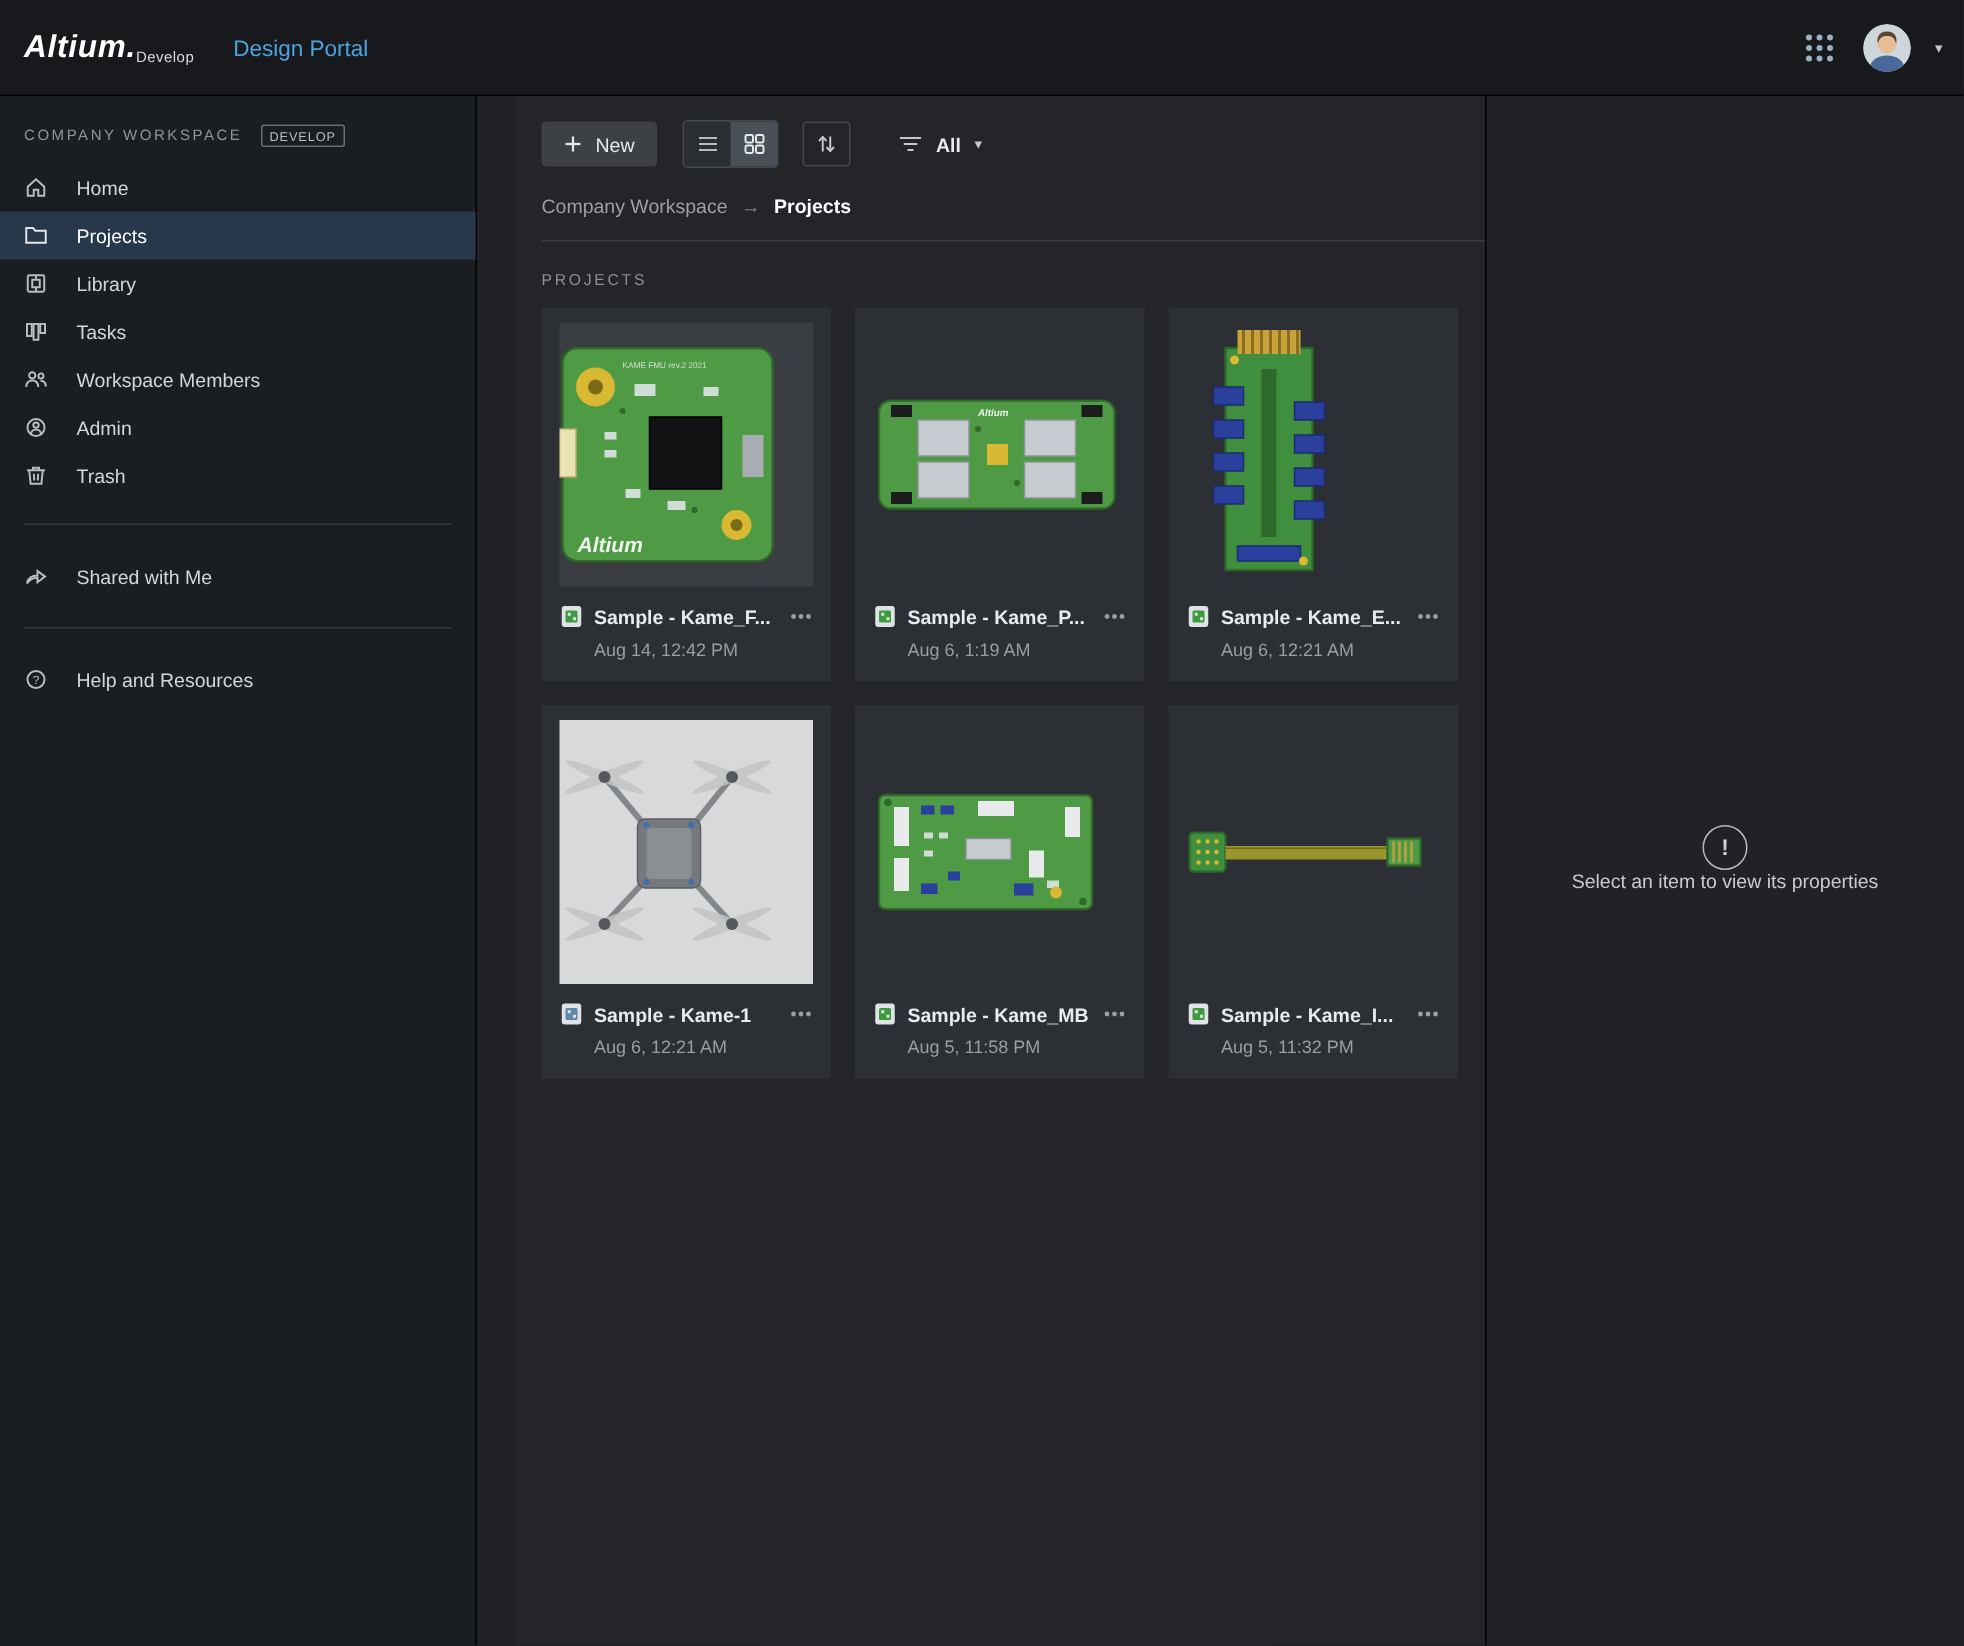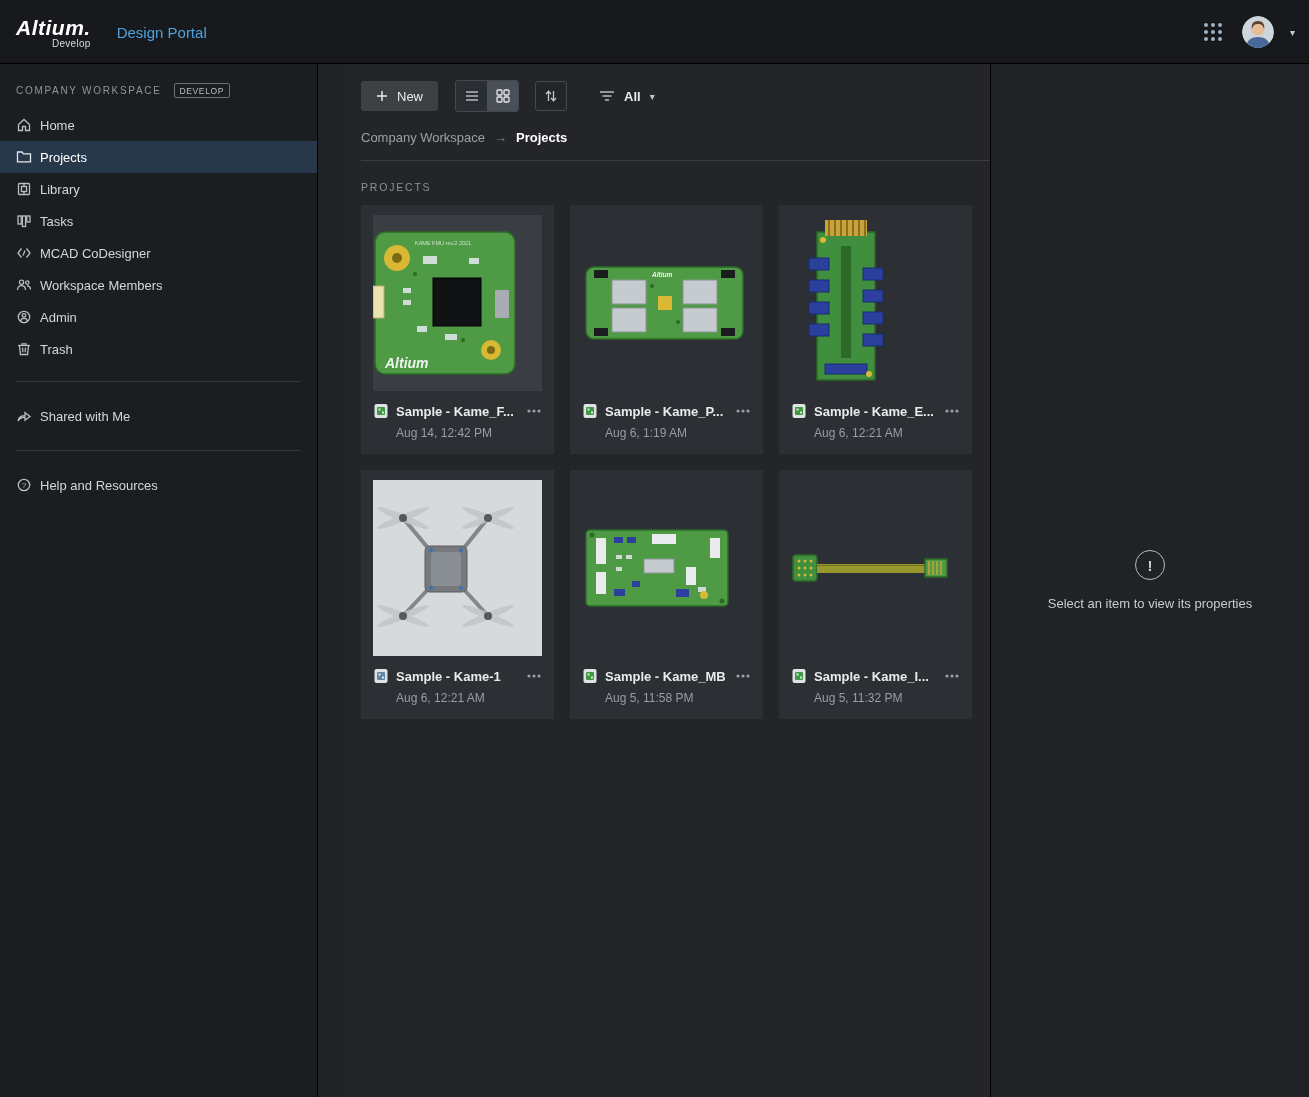--- a/index.html
+++ b/index.html
@@ -4,21 +4,21 @@
 <style>
   * { margin:0; padding:0; box-sizing:border-box; }
   html,body { width:1309px; height:1097px; overflow:hidden; background:#202225;
     font-family:"Liberation Sans", sans-serif; }
   .app { position:relative; width:1309px; height:1097px; }
 
   
   .topbar { position:absolute; top:0; left:0; right:0; height:64px; background:#17191c;
     border-bottom:1px solid #000; }
   .brand { position:absolute; left:16px; top:0; height:64px; display:flex; align-items:center; }
-  .logo { display:flex; flex-direction:column; align-items:flex-end; color:#fff; }
+  .logo { display:flex; align-items:flex-end; color:#fff; }
   .logo-main { font-size:21px; font-weight:700; font-style:italic; letter-spacing:.5px; }
   .logo-sub { font-size:10px; color:#d8dbde; margin-top:-2px; letter-spacing:.3px; }
   .portal-title { margin-left:26px; color:#4da3e0; font-size:15px; }
   .searchbox { position:absolute; left:490px; top:16px; width:500px; height:31px;
     background:#26292d; border:1px solid #4a4e53; border-radius:3px;
     display:flex; align-items:center; padding:0 10px; gap:9px; }
   .searchbox input { flex:1; background:transparent; border:none; outline:none;
     color:#dfe2e4; font-size:13px; font-family:inherit; }
   .searchbox input::placeholder { color:#8d939a; }
   .top-right { position:absolute; right:14px; top:0; height:64px; display:flex;
@@ -28,21 +28,21 @@
   .avatar { width:32px; height:32px; border-radius:50%; overflow:hidden; cursor:pointer; }
   .caret { color:#c6c9cc; font-size:10px; cursor:pointer; }
 
   
   .sidebar { position:absolute; top:64px; left:0; width:318px; bottom:0; background:#1b1e21;
     border-right:1px solid #000; }
   .ws-header { display:flex; align-items:center; gap:12px; padding:19px 16px 11px 16px; }
   .ws-label { font-size:10px; letter-spacing:1.7px; color:#8e959b; }
   .ws-badge { font-size:8.5px; letter-spacing:.6px; color:#b9bec3; border:1px solid #6a7076;
     border-radius:2px; padding:1.5px 5px; }
-  .nav-item { height:32px; display:flex; align-items:center; gap:8px; padding:0 16px;
+  .nav-item { height:32px; display:flex; align-items:center; gap:19px; padding:0 16px;
     font-size:13px; color:#d4d7da; cursor:pointer; }
   .nav-item.selected { background:#28384b; color:#ffffff; }
   .nicon { width:16px; height:16px; display:flex; align-items:center; justify-content:center; }
   .side-divider { border-top:1px solid #33373b; margin:16px 16px; }
   .nav-item.tall { height:36px; }
 
   
   .content { position:absolute; top:64px; left:319px; width:671px; bottom:0; background:#232528;
     padding:16px 0 0 18px;margin-left:24px; }
   .toolbar { display:flex; align-items:center; }
@@ -77,21 +77,21 @@
     overflow:hidden; text-overflow:ellipsis; }
   .dots-btn { background:none; border:none; cursor:pointer; display:flex; padding:3px; }
   .pdate { margin:7px 0 0 35px; font-size:12px; color:#989ea4; }
 
   
   .props { position:absolute; top:64px; right:0; width:319px; bottom:0; background:#202225;
     border-left:1px solid #000; display:flex; flex-direction:column; align-items:center; }
   .alert-circle { margin-top:486px; width:30px; height:30px; border:1.5px solid #b6babd;
     border-radius:50%; display:flex; align-items:center; justify-content:center;
     color:#cdd0d3; font-size:15px; font-weight:700; }
-  .empty-msg { margin-top:16px; font-size:13px; color:#c9ccce; }
+  .empty-msg { font-size:13px; color:#c9ccce; }
 </style>
 </head>
 <body>
 
 <div class="app">
 
   <header class="topbar">
     <div class="brand">
       <div class="logo">
         <span class="logo-main">Altium.</span>
@@ -172,30 +172,20 @@
       </div>
       <div class="nav-item">
         <span class="nicon">
           <svg width="16" height="16" viewBox="0 0 16 16" fill="none" stroke="#b9bec3" stroke-width="1.3">
               <rect x="2" y="3" width="3.2" height="8"></rect>
               <rect x="6.4" y="3" width="3.2" height="10.5"></rect>
               <rect x="10.8" y="3" width="3.2" height="6"></rect>
             </svg>
         </span>
         <span>Tasks</span>
-      </div>
-      <div class="nav-item">
-        <span class="nicon">
-          <svg width="16" height="16" viewBox="0 0 16 16" fill="none" stroke="#b9bec3" stroke-width="1.3">
-              <path d="M5.5 3.5 L2 8 L5.5 12.5"></path>
-              <path d="M10.5 3.5 L14 8 L10.5 12.5"></path>
-              <line x1="7" y1="10.5" x2="9" y2="5.5"></line>
-            </svg>
-        </span>
-        <span>MCAD CoDesigner</span>
       </div>
       <div class="nav-item">
         <span class="nicon">
           <svg width="16" height="16" viewBox="0 0 16 16" fill="none" stroke="#b9bec3" stroke-width="1.3">
               <circle cx="5.5" cy="5.2" r="2.1"></circle>
               <path d="M1.5 13 C1.5 10 3.3 8.6 5.5 8.6 C7.7 8.6 9.5 10 9.5 13"></path>
               <circle cx="11.3" cy="5.6" r="1.7"></circle>
               <path d="M11 8.8 C13 8.8 14.5 10.2 14.5 12.6"></path>
             </svg>
         </span>

